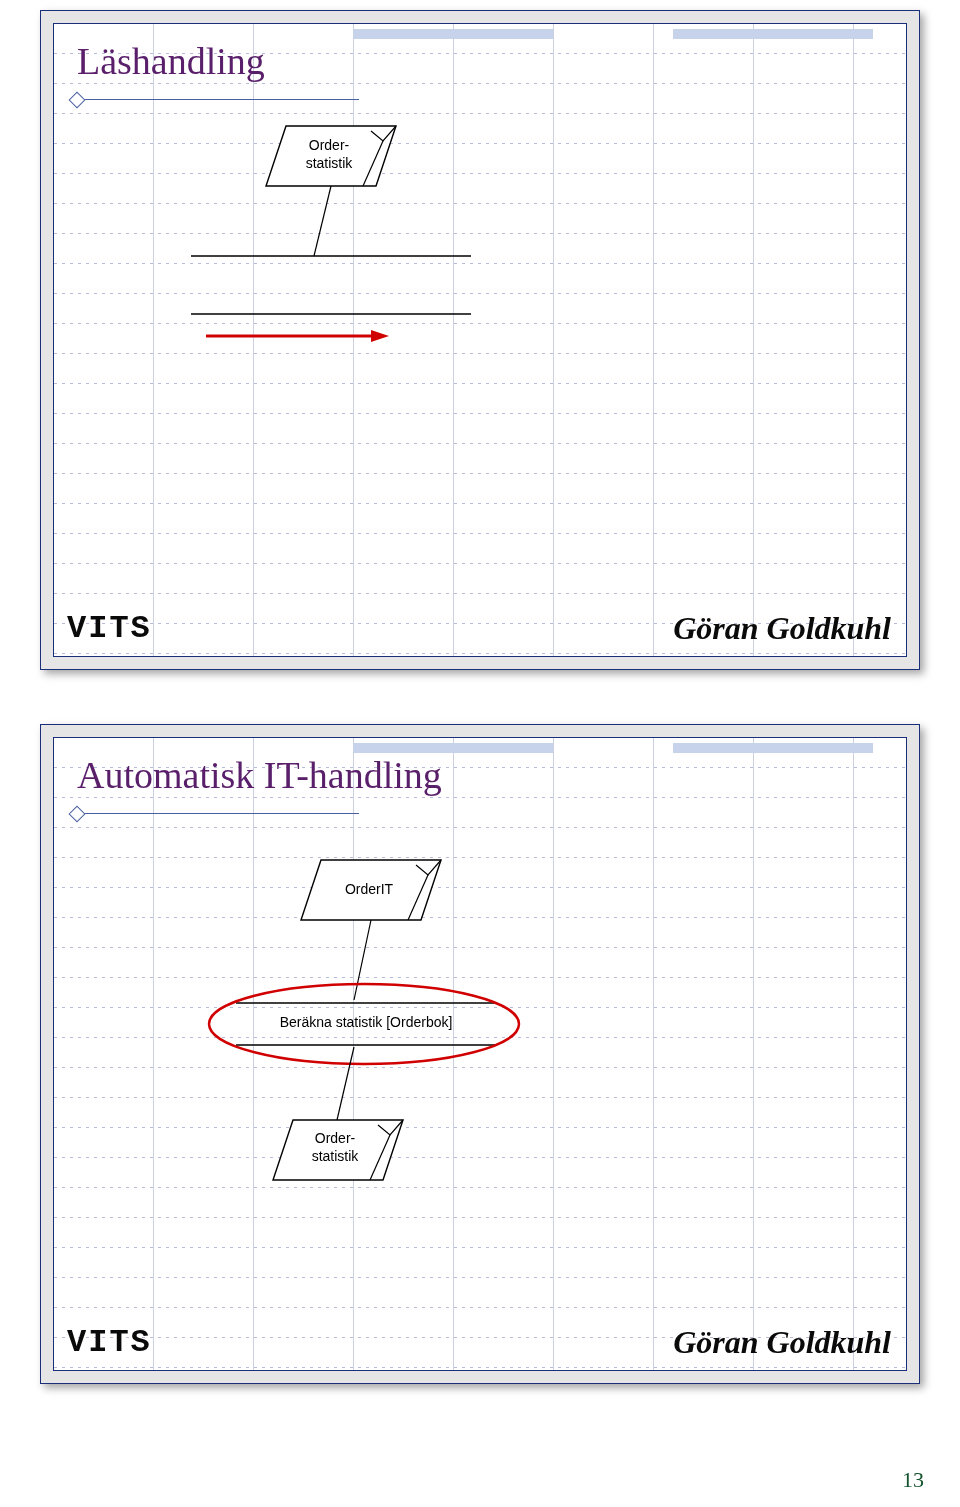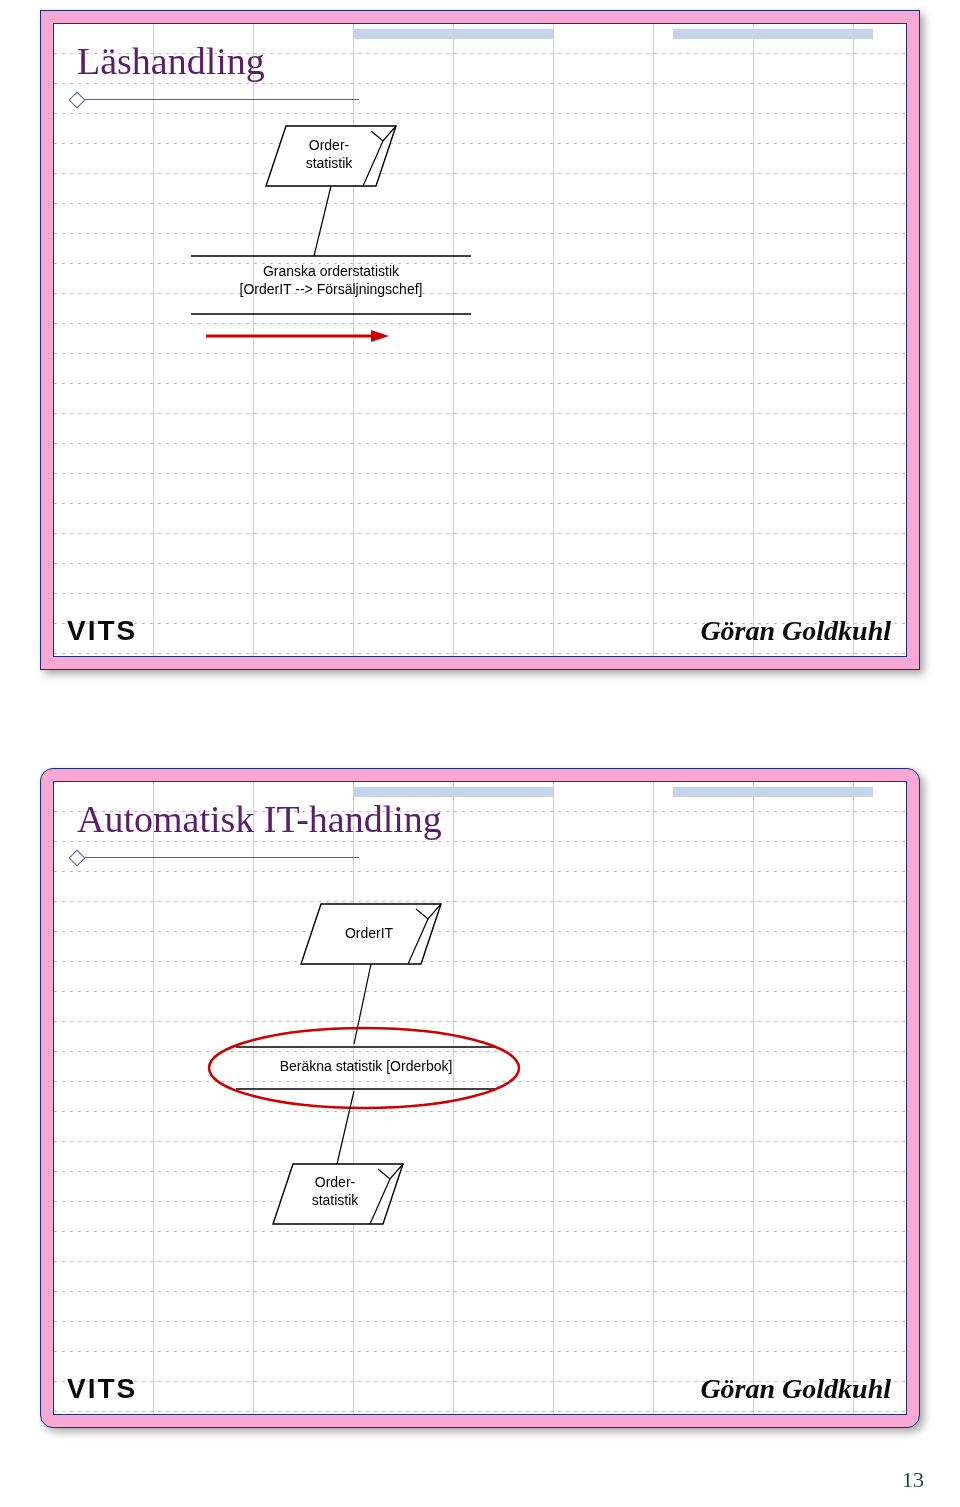--- a/index.html
+++ b/index.html
@@ -12,27 +12,27 @@
   .page{
     width:960px;
     height:1507px;
     position:relative;
   }
   .slide{
     position:absolute;
     left:40px;
     width:880px;
     height:660px;
-    background:#f9a8d4;
+    background:#e5e5e5;
     border:1.5px solid #1a2e7a;
     box-shadow:4px 4px 8px rgba(0,0,0,0.35);
     box-sizing:border-box;
   }
   .slide.top{ top:10px; }
-  .slide.bottom{ top:768px;border-radius:13px; }
+  .slide.bottom{ top:724px; }
 
   
   .grid-area{
     position:absolute;
     left:12px; right:12px; top:12px; bottom:12px;
     border:1px solid #1a2e7a;
     background:#fff;
     overflow:hidden;
   }
   
@@ -97,32 +97,32 @@
     content:"";
     position:absolute;
     left:14px; right:0; top:9.5px;
     border-top:1px solid #4a5fa0;
   }
 
   
   .footer-left{
     position:absolute;
     left:26px; bottom:22px;
-    font-family:Liberation Sans, sans-serif;
-    font-size:28px;
+    font-family:Liberation Mono, monospace;
+    font-size:32px;
     letter-spacing:2px;
     font-weight:700;
     color:#0a0a0a;
   }
   .footer-right{
     position:absolute;
     right:28px; bottom:22px;
     font-family:"Times New Roman", Georgia, serif;
     font-style:italic;
-    font-size:28px;
+    font-size:32px;
     font-weight:600;
     color:#0a0a0a;
   }
 
   
   .label{
     position:absolute;
     font-size:14px;
     color:#000;
     text-align:center;
@@ -169,24 +169,20 @@
       <line x1="150" y1="245" x2="430" y2="245" stroke="#000" stroke-width="1.4"></line>
       <line x1="150" y1="303" x2="430" y2="303" stroke="#000" stroke-width="1.4"></line>
 
       <line x1="165" y1="325" x2="330" y2="325" stroke="#d10000" stroke-width="3"></line>
       <polygon points="330,319 348,325 330,331" fill="#d10000"></polygon>
     </svg>
 
     <div class="label" style="left:238px; top:126px; width:100px;">
       <span>Order-</span><br>
       <span>statistik</span>
-    </div>
-    <div class="label" style="left:150px; top:252px; width:280px;">
-      <span>Granska orderstatistik</span><br>
-      <span>[OrderIT --&gt; Försäljningschef]</span>
     </div>
 
     <div class="footer-left">VITS</div>
     <div class="footer-right">Göran Goldkuhl</div>
   </div>
 
   <div class="slide bottom">
     <div class="grid-area"></div>
     <div class="accent-top">
       <div class="seg a1"></div>

